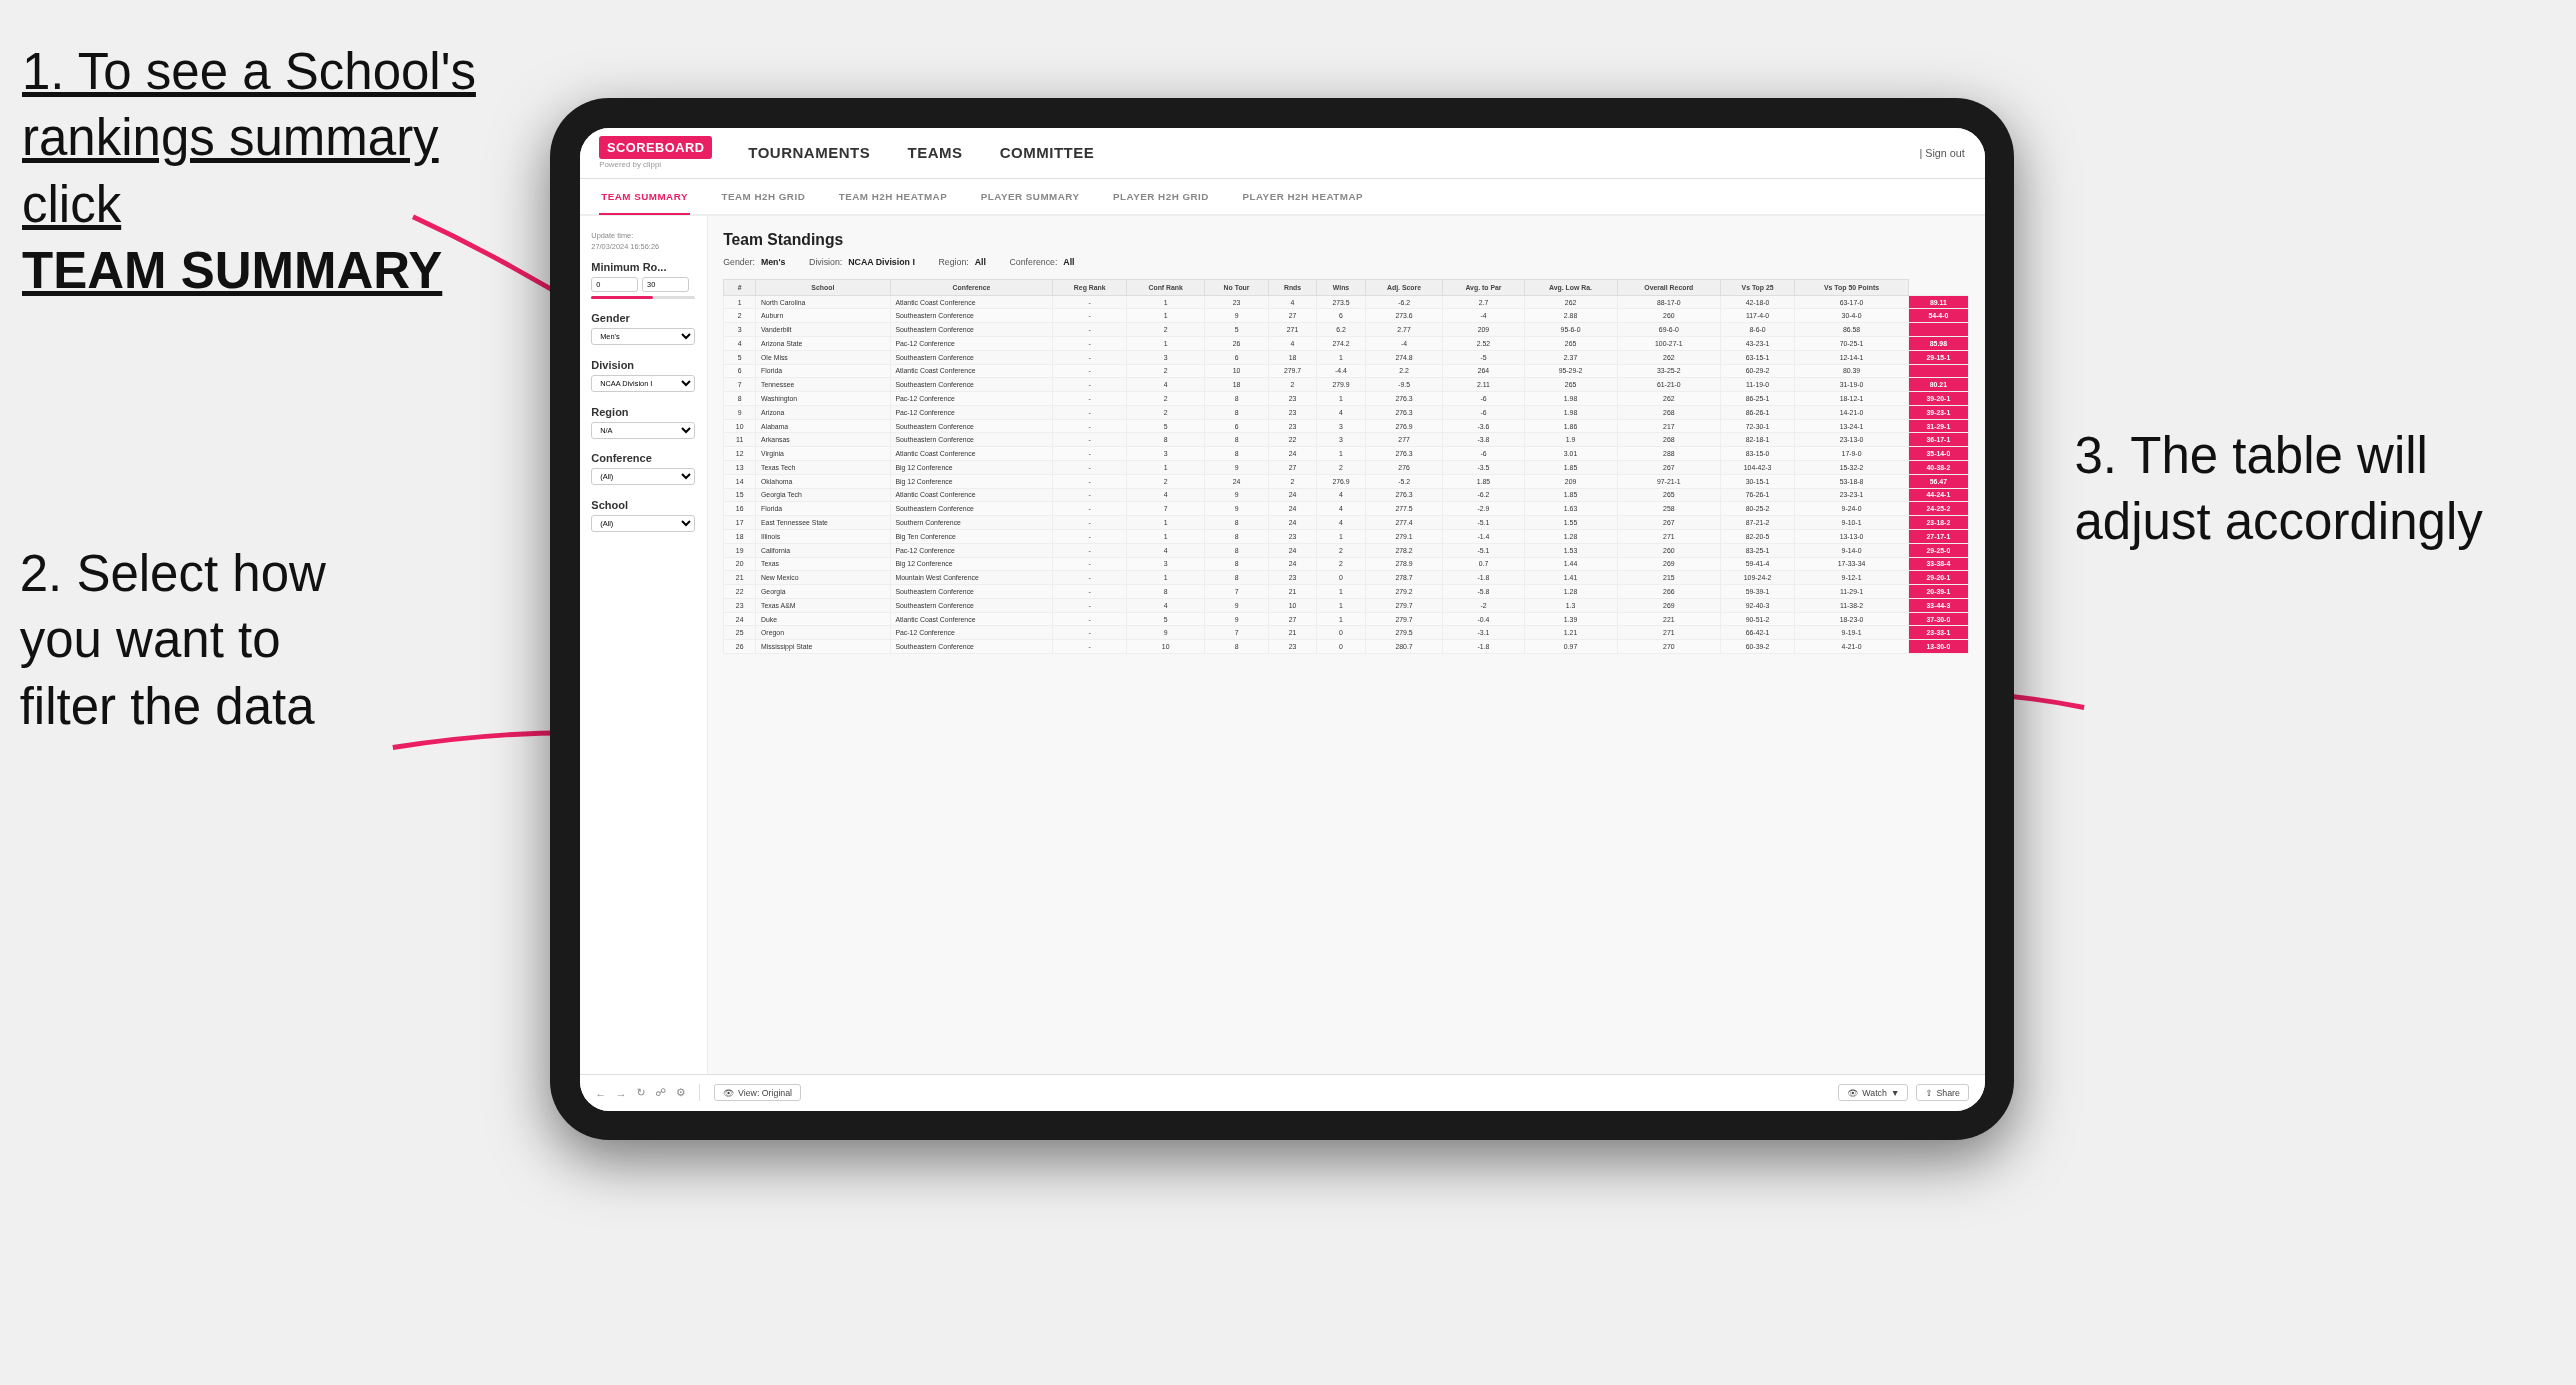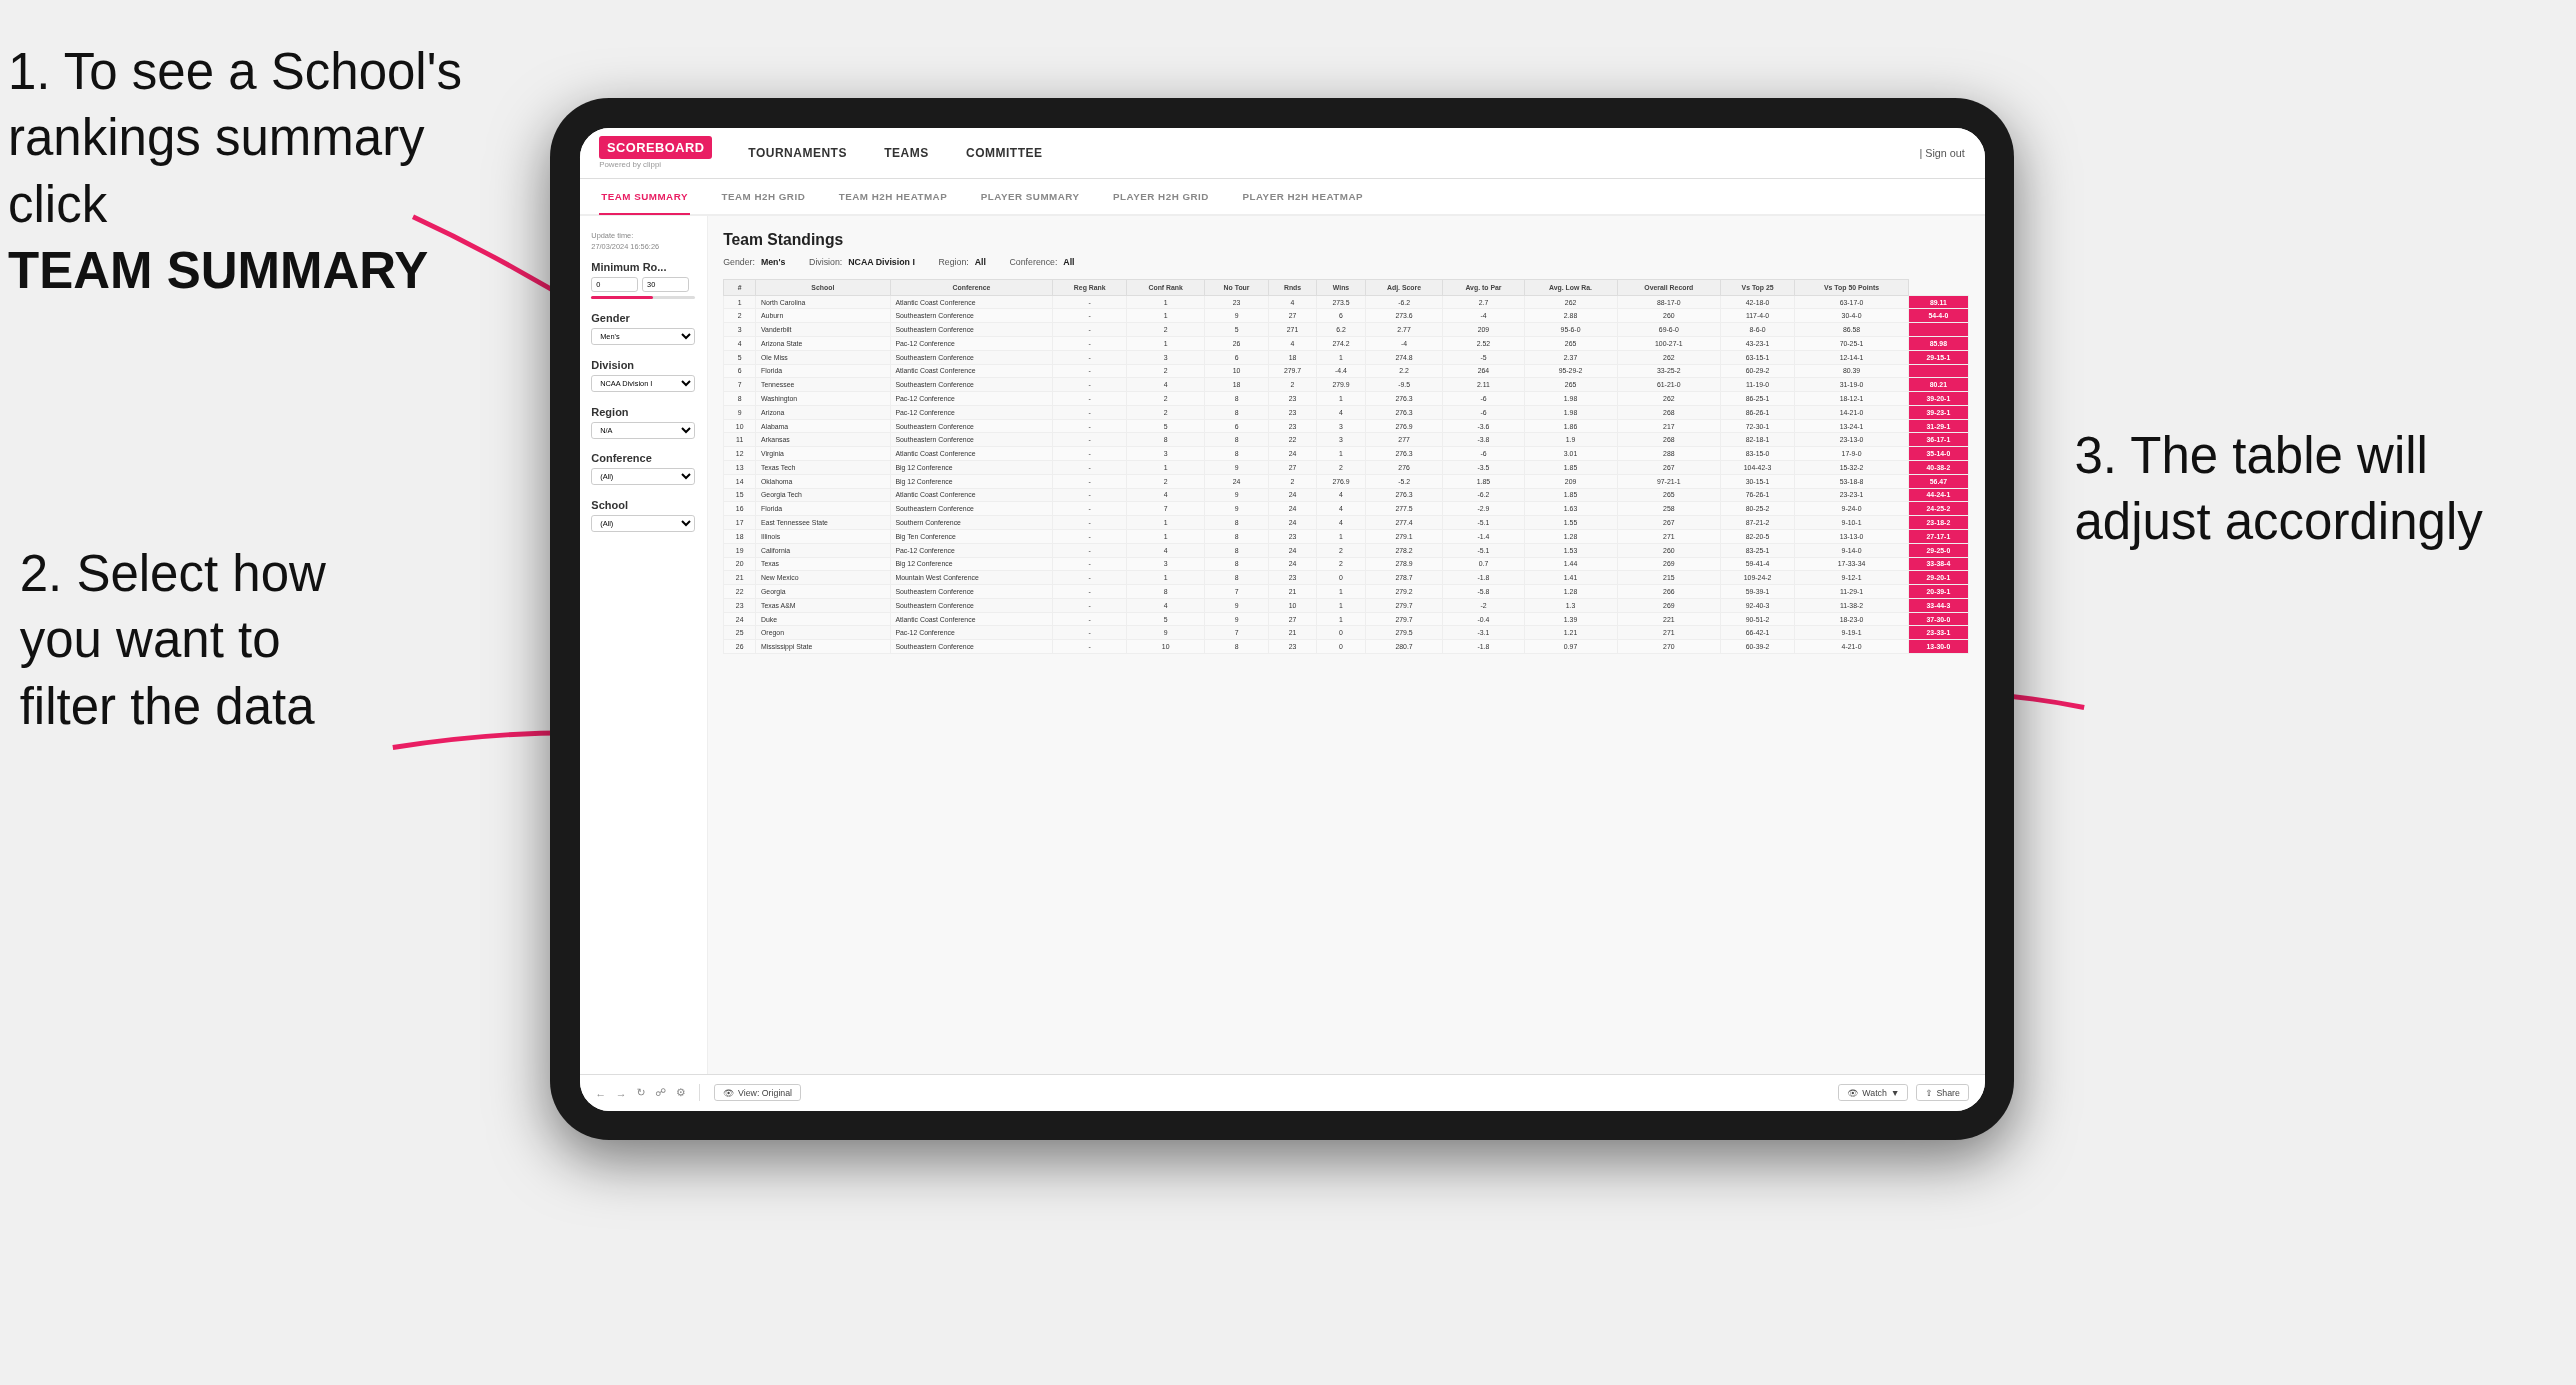--- a/index.html
+++ b/index.html
@@ -15,21 +15,21 @@
     
     .annotation {
       position: absolute;
       font-size: 51px;
       font-weight: 400;
       color: #111;
       line-height: 1.3;
     }
     .annotation strong { font-weight: 900; }
 
-    .annotation-1 { top: 39px; left: 8px; width: 491px; }
+    .annotation-1 { top: 39px; left: 22px; width: 491px; text-decoration: underline; }
     .annotation-2 { top: 541px; left: 19.7px; width: 413px; }
     .annotation-3 { top: 423px; right: 29.5px; width: 472px; }
 
     
     .tablet {
       position: absolute;
       top: 98px;
       left: 550px;
       width: 1464px;
       height: 1042px;
@@ -82,21 +82,21 @@
     }
 
     .nav-links {
       display: flex;
       gap: 29.5px;
       align-items: center;
       flex: 1;
     }
 
     .nav-link {
-      font-size: 12px;
+      font-size: 15px;
       font-weight: 600;
       color: #333;
       text-transform: uppercase;
       letter-spacing: 0.5px;
       cursor: pointer;
       padding: 0 3.9px;
     }
 
     .sign-out {
       font-size: 10.8px;

